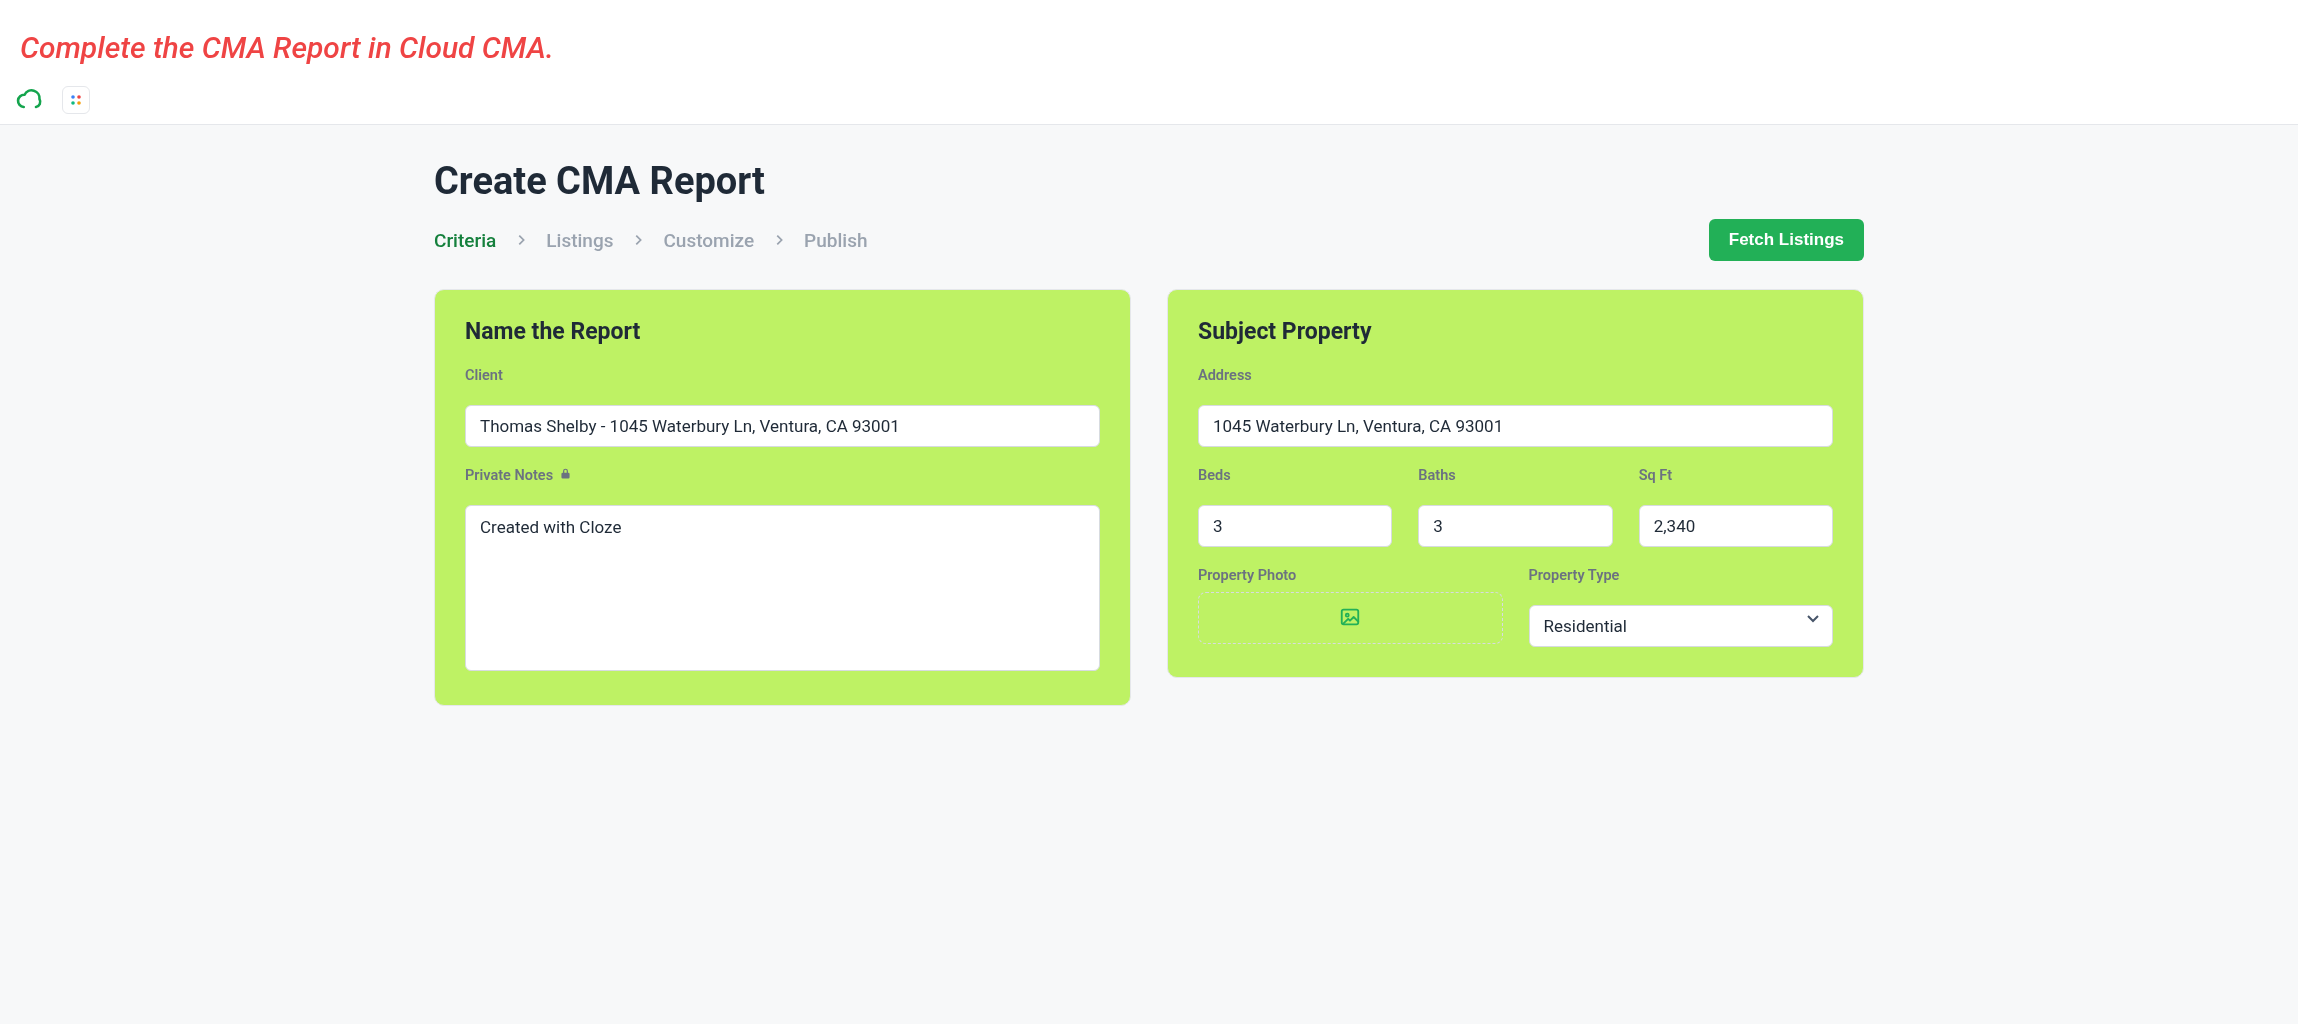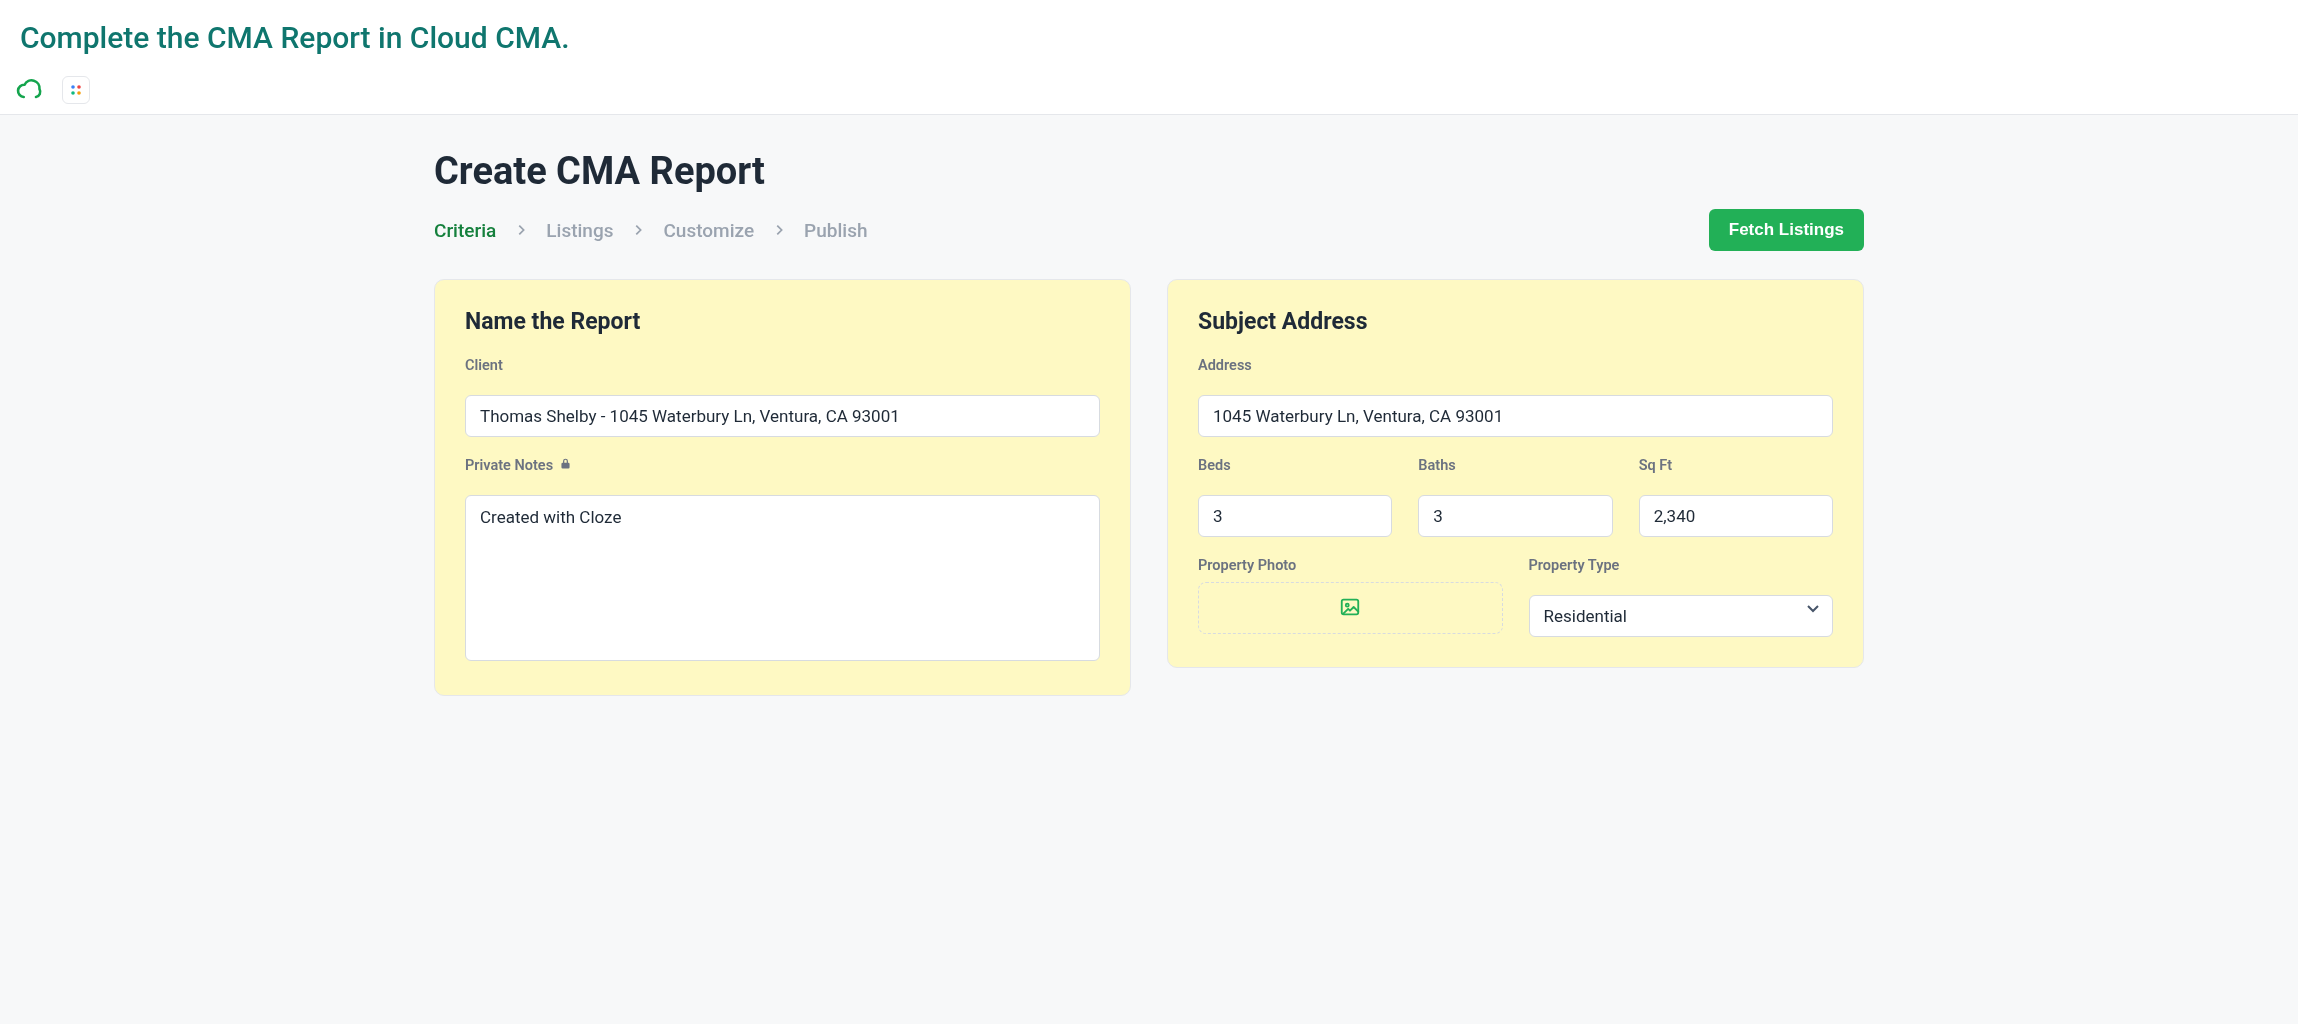--- a/index.html
+++ b/index.html
@@ -1,23 +1,24 @@
 <!DOCTYPE html>
 <html><head>
 <meta charset="utf-8">
 <style>
   * { box-sizing: border-box; margin: 0; padding: 0; }
   html, body { width: 100%; height: 100%; font-family: -apple-system, BlinkMacSystemFont, "Segoe UI", Roboto, Helvetica, Arial, sans-serif; background: #fff; color: #1f2a37; }
   body { min-width: 1532px; }
 
   .instruction-banner {
     font-size: 30px;
-    color: #0f766e;
+    color: #ef4444;
     font-weight: 500;
-    padding: 20px 0 10px 20px;
+    padding: 30px 0 10px 20px;
+    font-style: italic;
   }
 
   .topbar {
     display: flex;
     align-items: center;
     height: 50px;
     border-bottom: 1px solid #e5e7eb;
     padding: 0 14px;
     background: #fff;
   }
@@ -91,21 +92,21 @@
     padding: 11px 20px;
     cursor: pointer;
   }
 
   .cards {
     display: flex;
     gap: 36px;
     align-items: flex-start;
   }
   .card {
-    background: #fef9c3;
+    background: #bef264;
     border: 1px solid #e5e7eb;
     border-radius: 10px;
     padding: 28px 30px 30px 30px;
   }
   .card-left { width: 697px; }
   .card-right { width: 697px; }
 
   .card-title {
     font-size: 23px;
     font-weight: 700;
@@ -232,21 +233,21 @@
           <span>
             <svg viewBox="0 0 16 16" fill="#6b7280">
                 <path d="M5 7V5a3 3 0 0 1 6 0v2h.5A1.5 1.5 0 0 1 13 8.5v4A1.5 1.5 0 0 1 11.5 14h-7A1.5 1.5 0 0 1 3 12.5v-4A1.5 1.5 0 0 1 4.5 7H5zm1.5 0h3V5a1.5 1.5 0 0 0-3 0v2z"></path>
               </svg>
           </span>
         </div>
         <textarea class="textarea-input" style="">Created with Cloze</textarea>
       </div>
 
       <div class="card card-right">
-        <div class="card-title">Subject Address</div>
+        <div class="card-title">Subject Property</div>
 
         <div class="field-label">Address</div>
         <input class="text-input" type="text" value="1045 Waterbury Ln, Ventura, CA 93001" style="">
 
         <div class="spacer-20"></div>
 
         <div class="row">
           <div class="col">
             <div class="field-label">Beds</div>
             <input class="text-input" type="text" value="3" style="">

